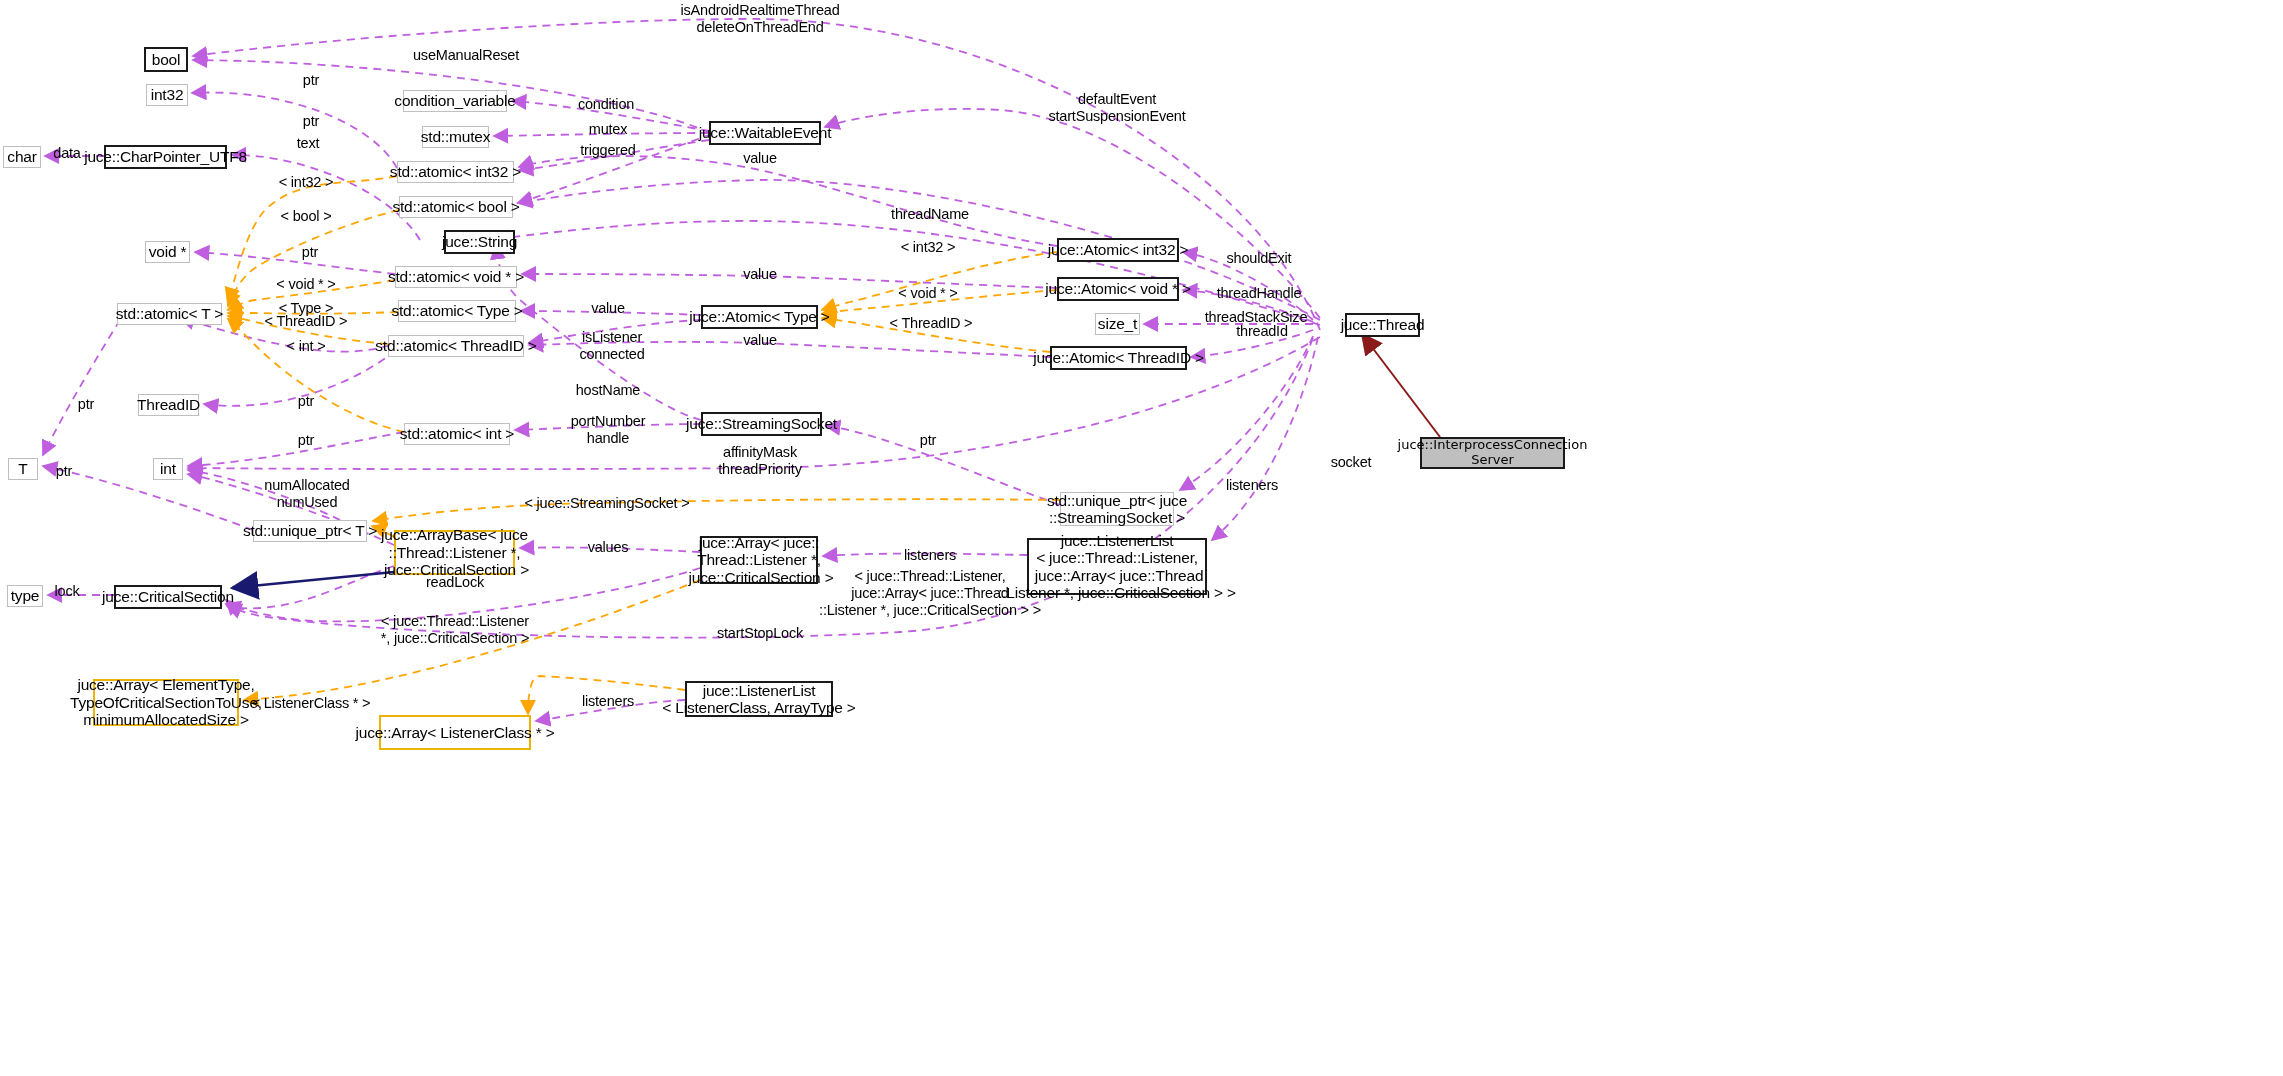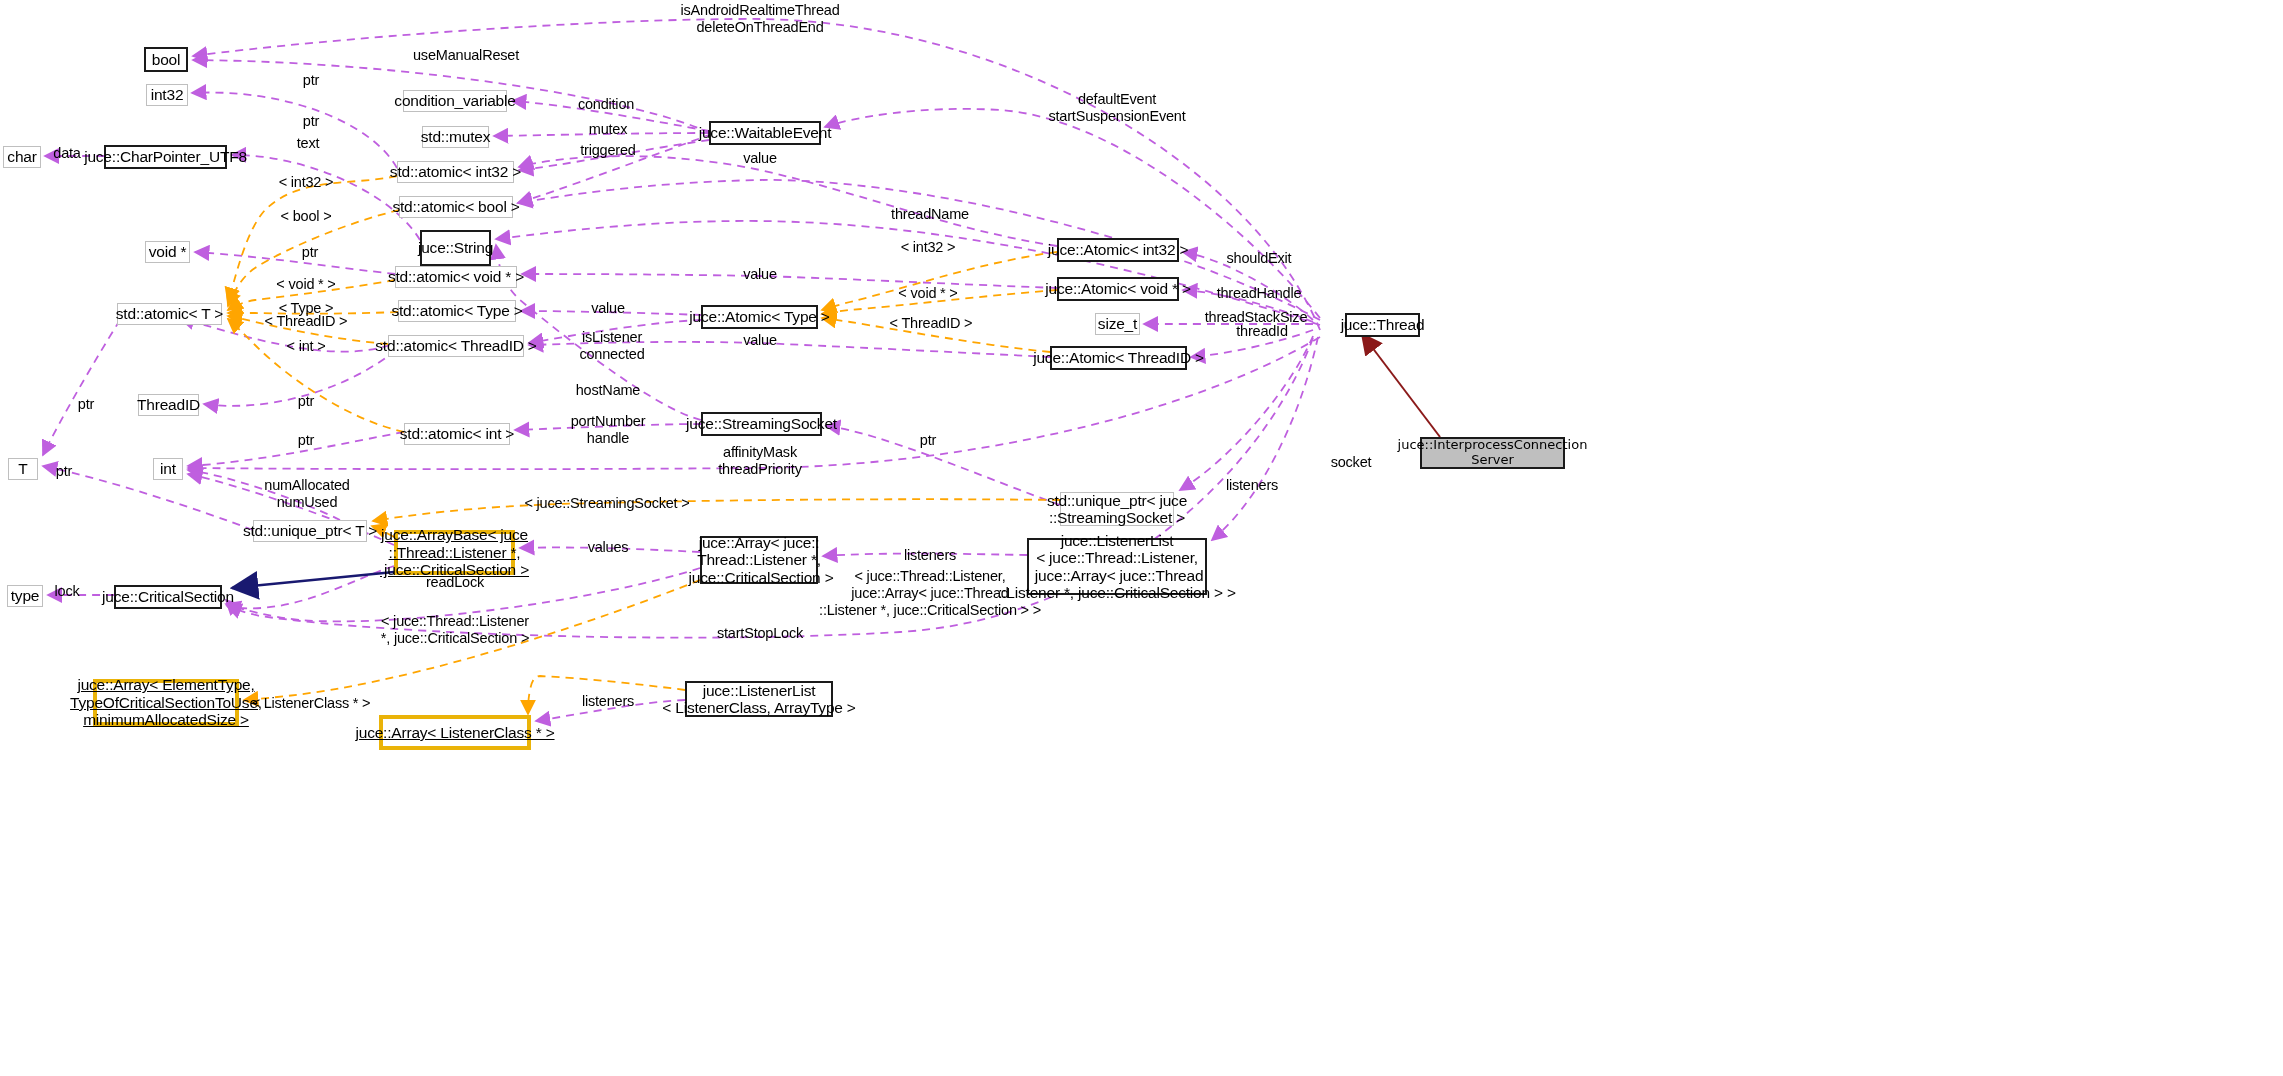--- a/index.html
+++ b/index.html
@@ -36,22 +36,21 @@
     line-height: 1.13;
     color: #000000;
     white-space: pre;
     padding: 1px 5px;
     letter-spacing: -0.2px;
   }
   .node.strong {
     border: 2px solid #1a1a1a;
   }
   .node.redbox {
-    border: 4px solid #eab308;
-    text-decoration: underline;
+    border: 2px solid #eab308;
   }
   .node.current {
     border: 2px solid #1a1a1a;
     background: #bfbfbf;
     font-family: "DejaVu Sans", sans-serif;
     font-size: 13px;
     letter-spacing: 0px;
   }
   .edge-label {
     position: absolute;
@@ -214,21 +213,21 @@
 
   <div id="nodes-layer">
       <div class="node strong" style="left: 144px; top: 47px; width: 44px; height: 25px;">bool</div>
       <div class="node" style="left: 146px; top: 84px; width: 42px; height: 22px;">int32</div>
       <div class="node" style="left: 3px; top: 146px; width: 38px; height: 22px;">char</div>
       <div class="node strong" style="left: 104px; top: 145px; width: 123px; height: 24px;">juce::CharPointer_UTF8</div>
       <div class="node" style="left: 403px; top: 90px; width: 104px; height: 22px;">condition_variable</div>
       <div class="node" style="left: 422px; top: 126px; width: 67px; height: 22px;">std::mutex</div>
       <div class="node" style="left: 397px; top: 161px; width: 117px; height: 22px;">std::atomic&lt; int32 &gt;</div>
       <div class="node" style="left: 399px; top: 196px; width: 114px; height: 22px;">std::atomic&lt; bool &gt;</div>
-      <div class="node strong" style="left: 420px; top: 230px; width: 71px; height: 36px;">juce::String</div>
+      <div class="node strong" style="left: 444px; top: 230px; width: 71px; height: 24px;">juce::String</div>
       <div class="node" style="left: 145px; top: 241px; width: 45px; height: 22px;">void *</div>
       <div class="node" style="left: 395px; top: 266px; width: 122px; height: 22px;">std::atomic&lt; void * &gt;</div>
       <div class="node" style="left: 117px; top: 303px; width: 105px; height: 22px;">std::atomic&lt; T &gt;</div>
       <div class="node" style="left: 398px; top: 300px; width: 118px; height: 22px;">std::atomic&lt; Type &gt;</div>
       <div class="node" style="left: 388px; top: 335px; width: 136px; height: 22px;">std::atomic&lt; ThreadID &gt;</div>
       <div class="node" style="left: 138px; top: 394px; width: 61px; height: 22px;">ThreadID</div>
       <div class="node" style="left: 404px; top: 423px; width: 106px; height: 22px;">std::atomic&lt; int &gt;</div>
       <div class="node" style="left: 8px; top: 458px; width: 30px; height: 22px;">T</div>
       <div class="node" style="left: 153px; top: 458px; width: 30px; height: 22px;">int</div>
       <div class="node" style="left: 253px; top: 520px; width: 114px; height: 22px;">std::unique_ptr&lt; T &gt;</div>

